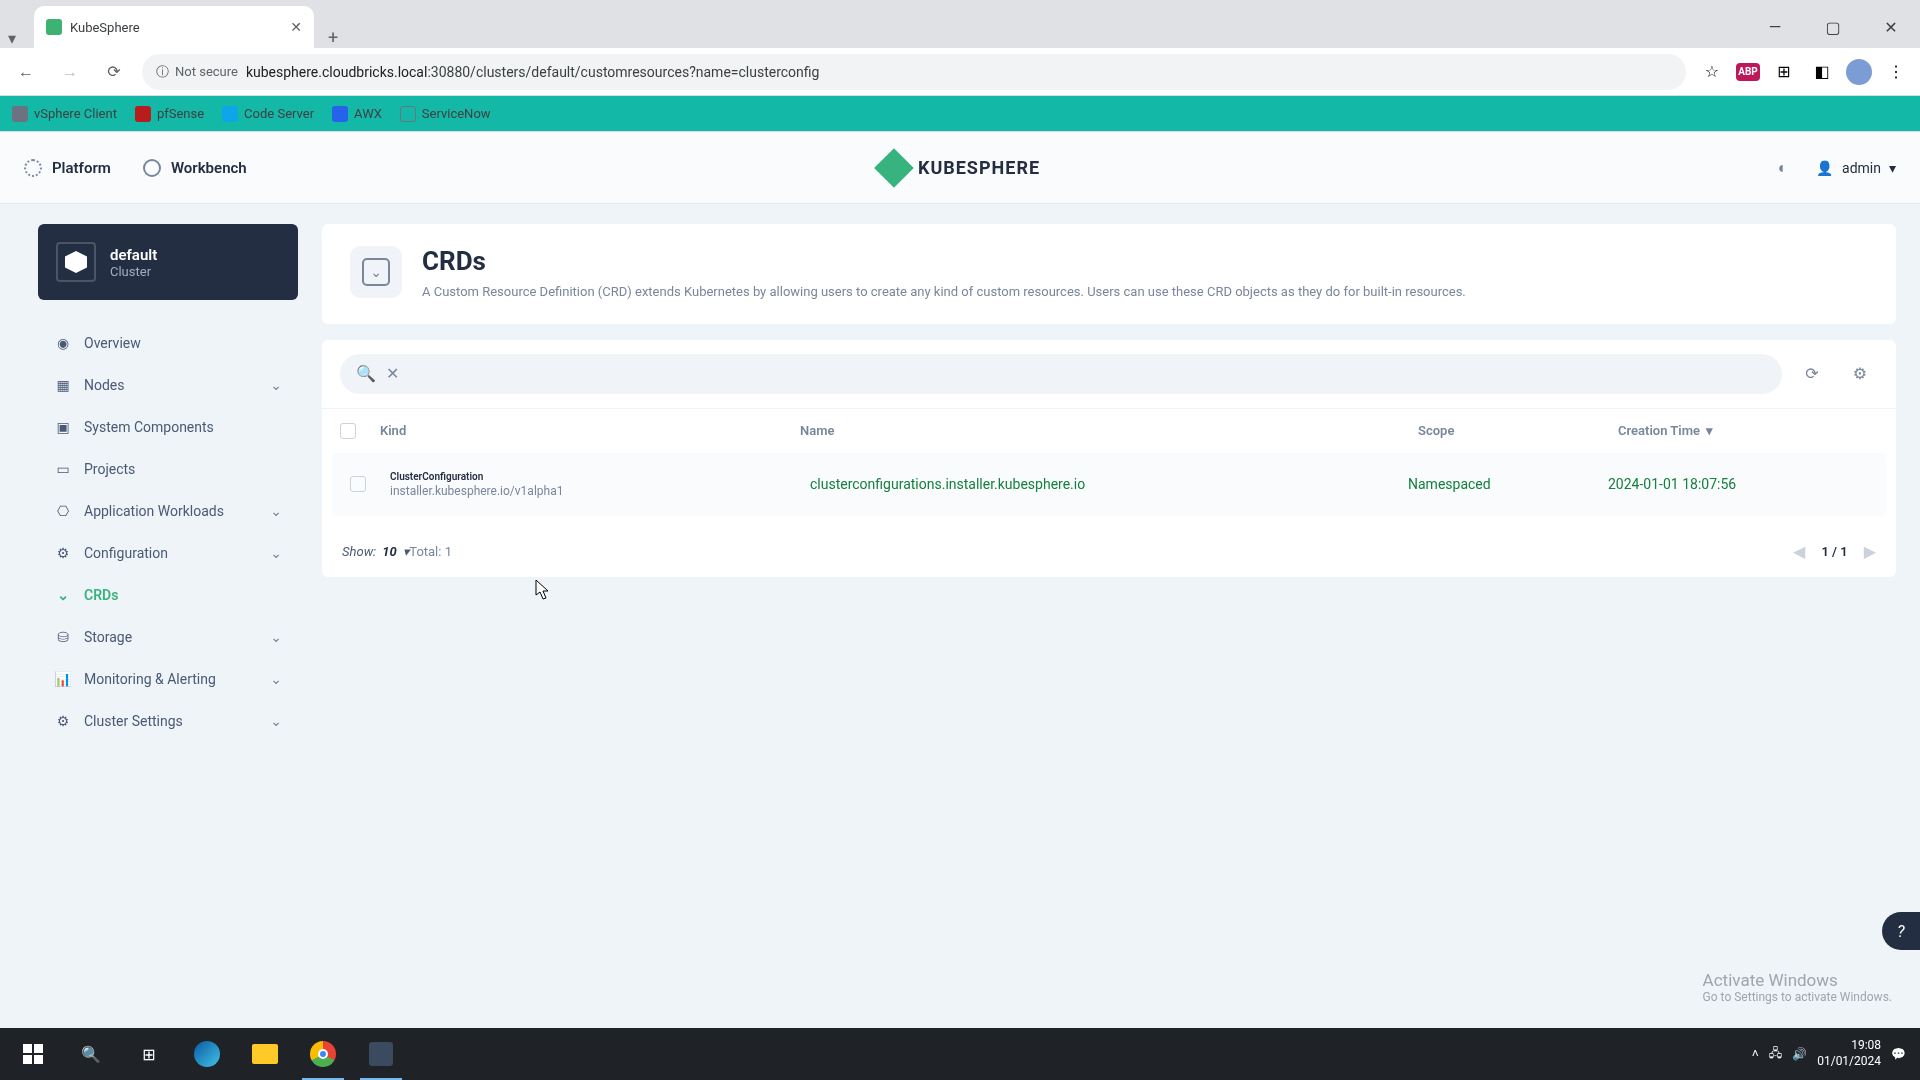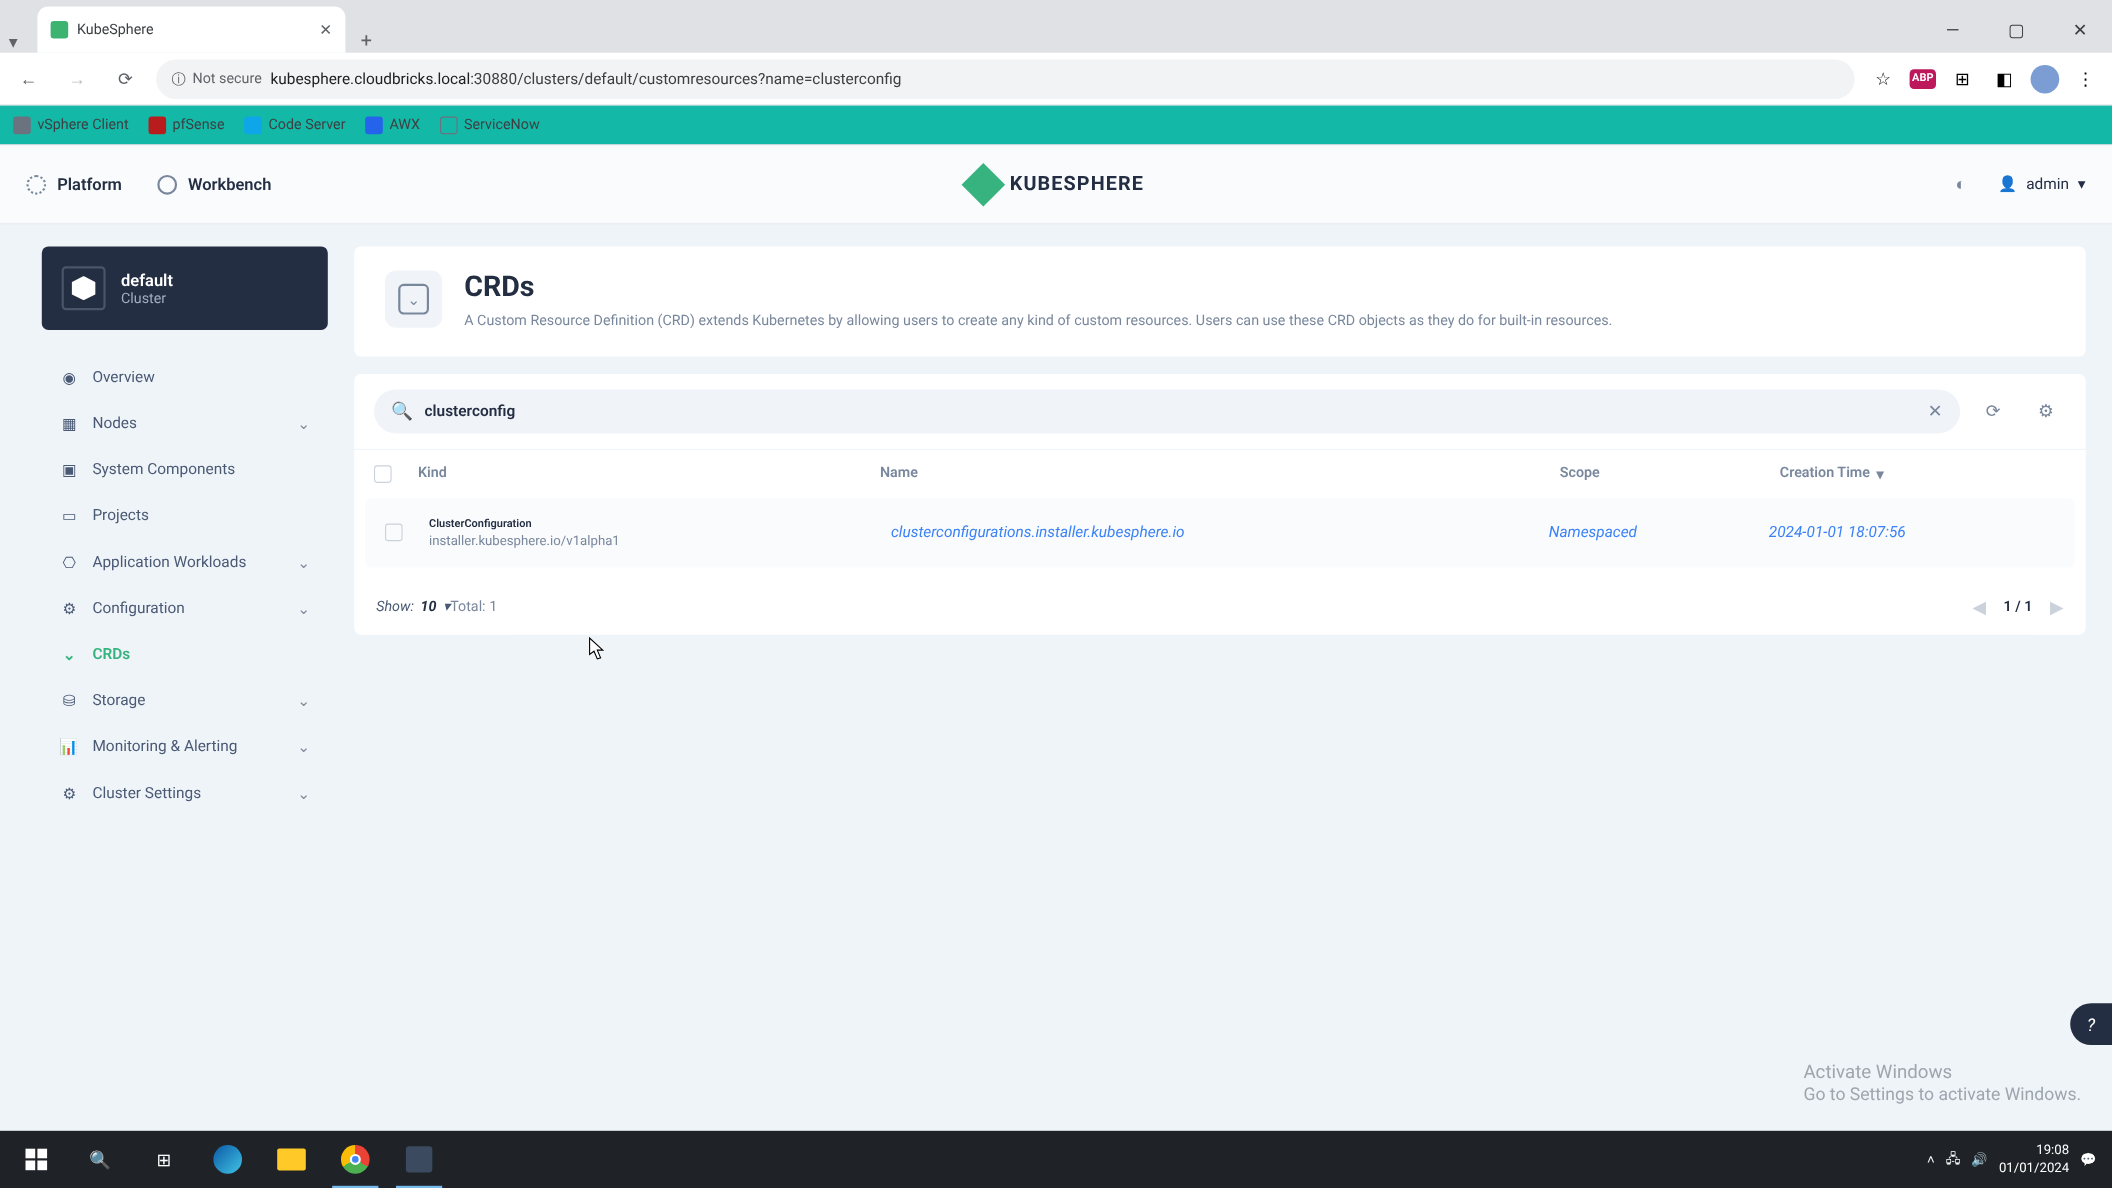--- a/index.html
+++ b/index.html
@@ -76,34 +76,34 @@
 .col-check { width: 40px; }
 .col-kind { flex: 0 0 420px; }
 .col-name { flex: 1; }
 .col-scope { flex: 0 0 200px; }
 .col-time { flex: 0 0 260px; display: flex; align-items: center; gap: 6px; }
 .checkbox { width: 16px; height: 16px; border: 1.5px solid #cbd2dc; border-radius: 3px; cursor: pointer; }
 
 .table-row { display: flex; align-items: center; padding: 18px; background: #f9fbfd; margin: 0 10px 10px; border-radius: 5px; }
 .row-kind-title { font-size: 10px; font-weight: 600; color: #242e42; }
 .row-kind-sub { font-size: 12px; color: #79879c; margin-top: 2px; }
-.row-text { font-size: 14px; color: #3b82f6; font-style: italic; }
+.row-text { font-size: 14px; color: #15803d; }
 
 .table-footer { display: flex; align-items: center; padding: 16px 20px; font-size: 13px; color: #4a5974; }
 .show-select { display: flex; align-items: center; gap: 6px; cursor: pointer; font-style: italic; }
 .show-select b { color: #242e42; }
 .total { color: #79879c; }
 .pagination { margin-left: auto; display: flex; align-items: center; gap: 16px; }
 .page-arrow { color: #cbd2dc; cursor: pointer; font-size: 16px; }
 .page-num { font-weight: 600; color: #242e42; }
 
 
 .watermark { position: absolute; right: 28px; bottom: 76px; color: #9ea5ad; text-align: left; }
 .watermark .wm-title { font-size: 17px; }
-.watermark .wm-sub { font-size: 16px; }
+.watermark .wm-sub { font-size: 12px; }
 
 .help-fab { position: absolute; right: 0; bottom: 130px; width: 38px; height: 38px; background: #242e42; border-radius: 50% 0 0 50%; display: flex; align-items: center; justify-content: center; color: #fff; font-style: italic; cursor: pointer; }
 
 
 .taskbar { position: absolute; bottom: 0; left: 0; right: 0; height: 52px; background: #1f2328; display: flex; align-items: center; padding: 0 4px; }
 .task-btn { width: 58px; height: 52px; display: flex; align-items: center; justify-content: center; cursor: pointer; position: relative; }
 .task-btn.active::after { content: ''; position: absolute; bottom: 0; left: 8px; right: 8px; height: 2px; background: #76b9ed; }
 .tray { margin-left: auto; display: flex; align-items: center; gap: 10px; color: #fff; font-size: 12px; padding-right: 10px; }
 .tray-time { text-align: right; line-height: 1.3; }
 .cursor { position: absolute; left: 535px; top: 579px; width: 16px; height: 22px; pointer-events: none; z-index: 9999; }
@@ -266,21 +266,20 @@
       <div>
         <div class="page-title">CRDs</div>
         <div class="page-desc">A Custom Resource Definition (CRD) extends Kubernetes by allowing users to create any kind of custom resources. Users can use these CRD objects as they do for built-in resources.</div>
       </div>
     </div>
 
     <div class="table-card">
       <div class="search-row">
         <div class="search-box">
           <span style="color:#79879c">🔍</span>
-          <input class="search-input" value="clusterconfig" style="">
           <span class="clear-btn">✕</span>
         </div>
         <div class="icon-btn">⟳</div>
         <div class="icon-btn">⚙</div>
       </div>
 
       <div class="table-head">
         <div class="col-check">
             <div class="checkbox"></div>
           </div>

